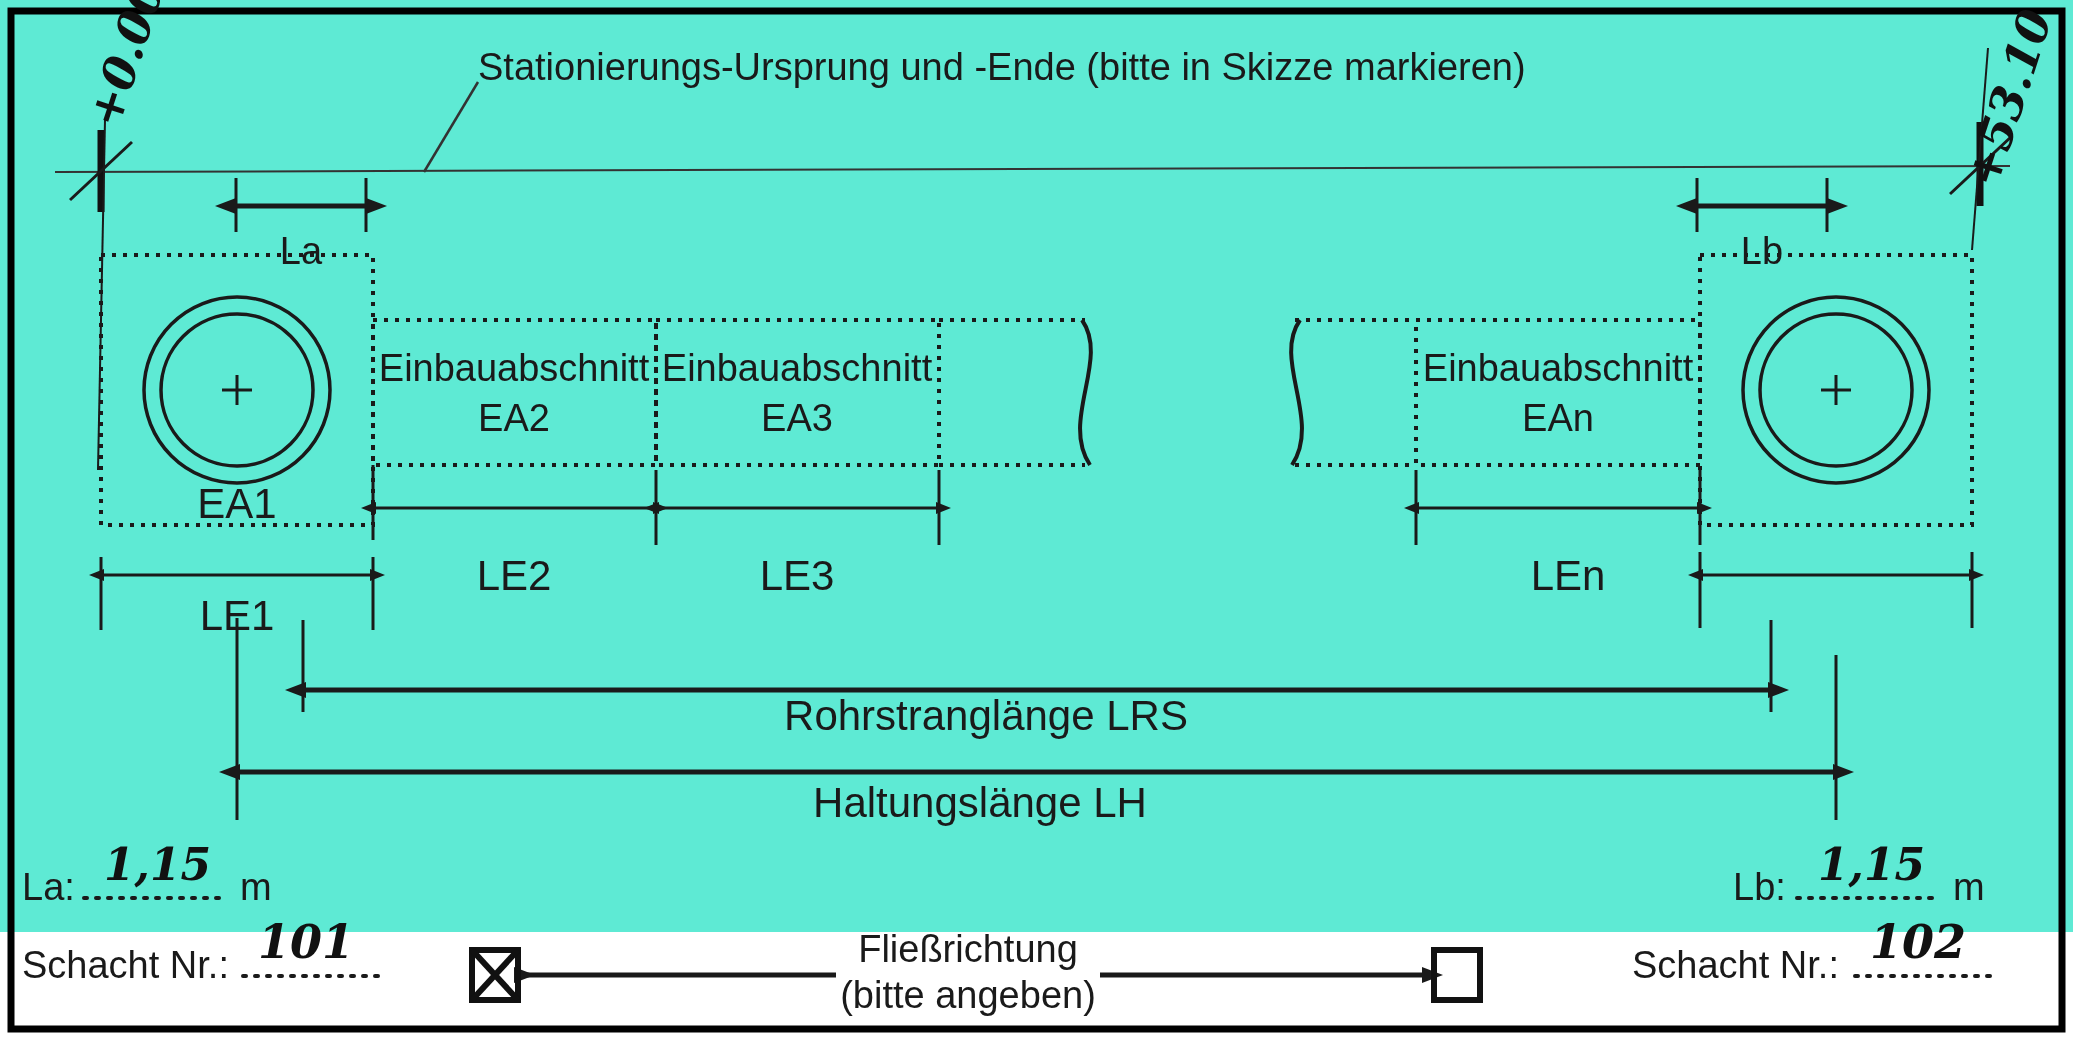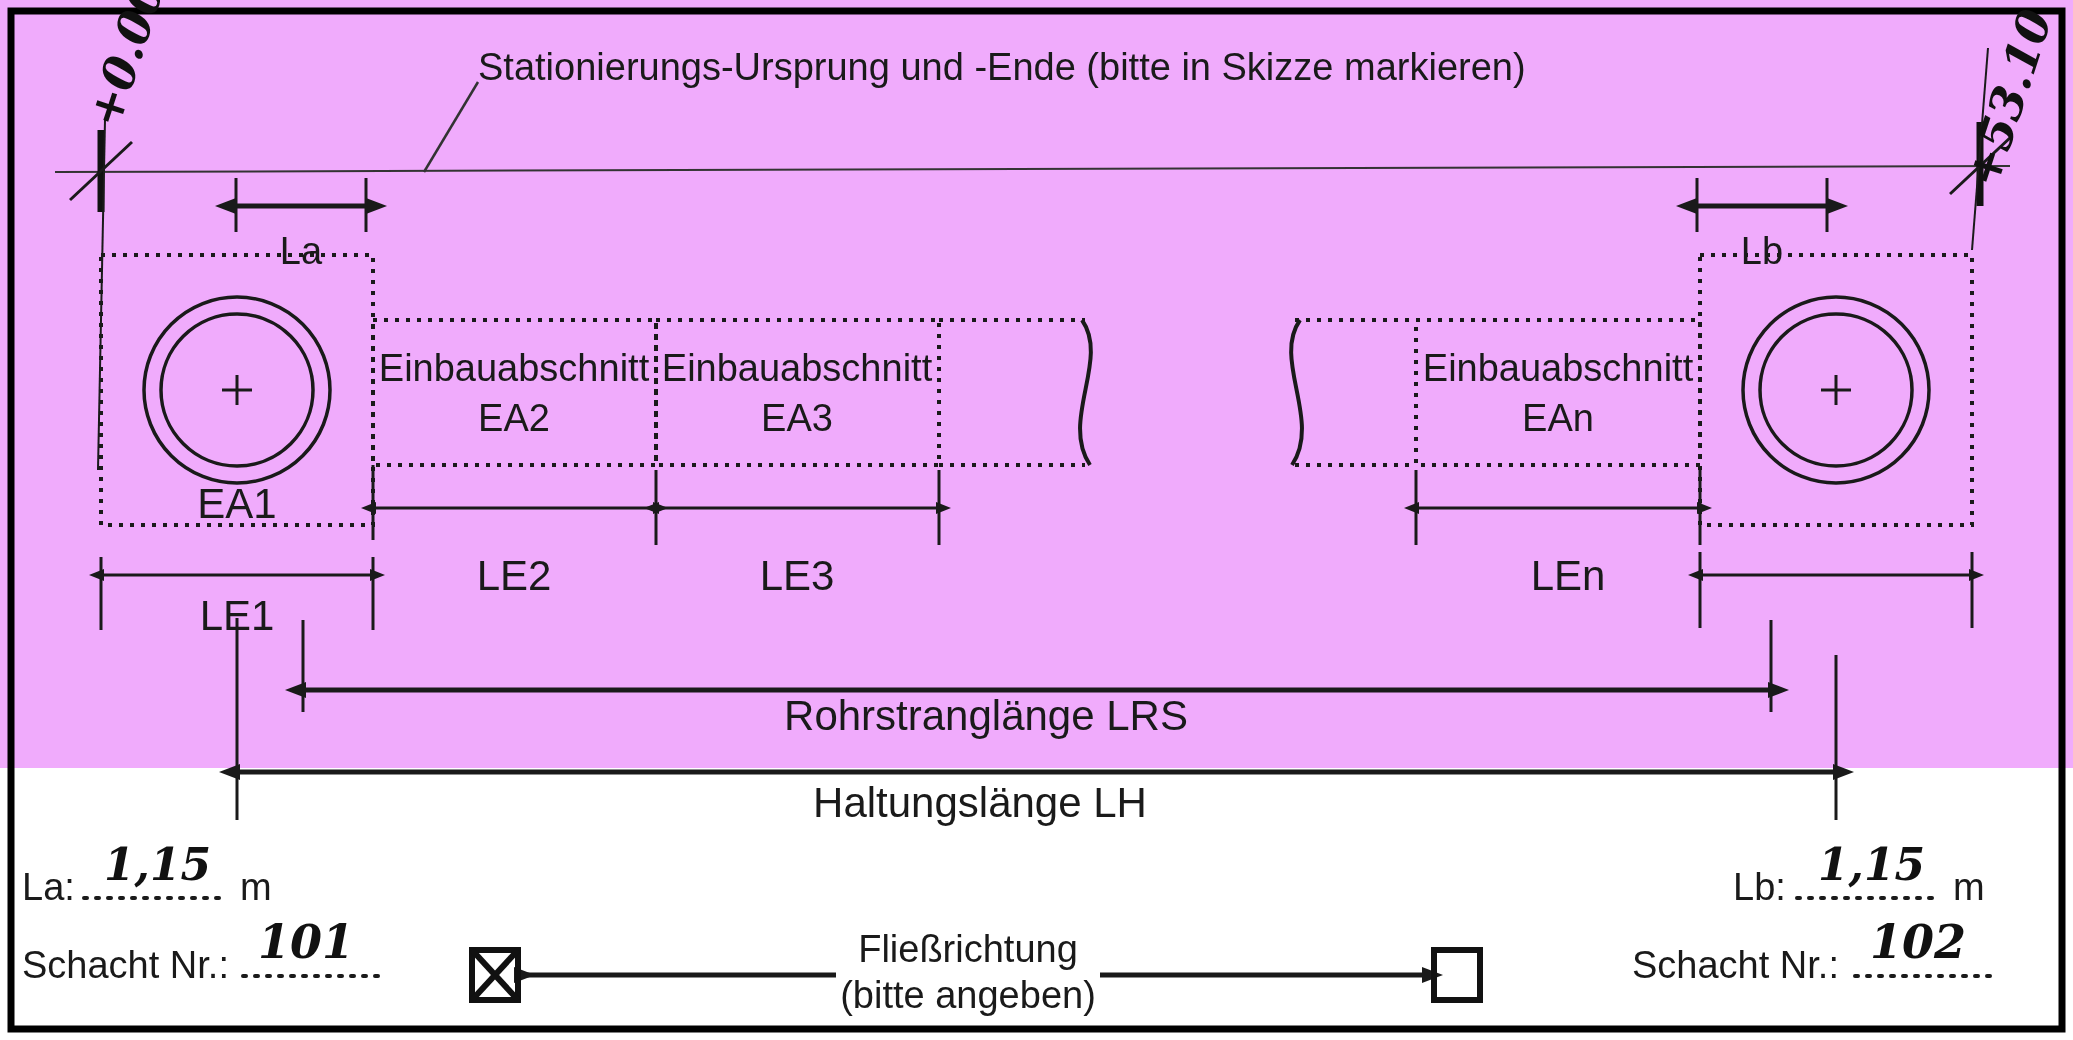--- a/index.html
+++ b/index.html
@@ -1,18 +1,18 @@
 <!DOCTYPE html>
 <html><head>
 <meta charset="utf-8">
 <style>
   html,body{margin:0;padding:0;background:#ffffff;}
   body{width:2073px;height:1040px;overflow:hidden;
        font-family:"Liberation Sans","DejaVu Sans",sans-serif;}
-  #stage{position:relative;width:2073px;height:768px;background:#f0abfc;}
+  #stage{position:relative;width:2073px;height:932px;background:#5eead4;}
   svg#drawing{position:absolute;left:0;top:0;width:2073px;height:1040px;}
   .txt{font-family:"Liberation Sans","DejaVu Sans",sans-serif;fill:#1a1a1a;}
   .hand{font-family:"DejaVu Serif","Liberation Serif",serif;font-style:italic;
         font-weight:700;fill:#111;}
   .thin{stroke:#1a1a1a;fill:none;}
   .dim{stroke:#1a1a1a;stroke-width:3;fill:none;}
   .dimheavy{stroke:#1a1a1a;stroke-width:5;fill:none;}
   .ext{stroke:#1a1a1a;stroke-width:3;fill:none;}
   .dotbox{stroke:#1a1a1a;stroke-width:4;fill:none;stroke-dasharray:4 7;
           stroke-linecap:butt;}

